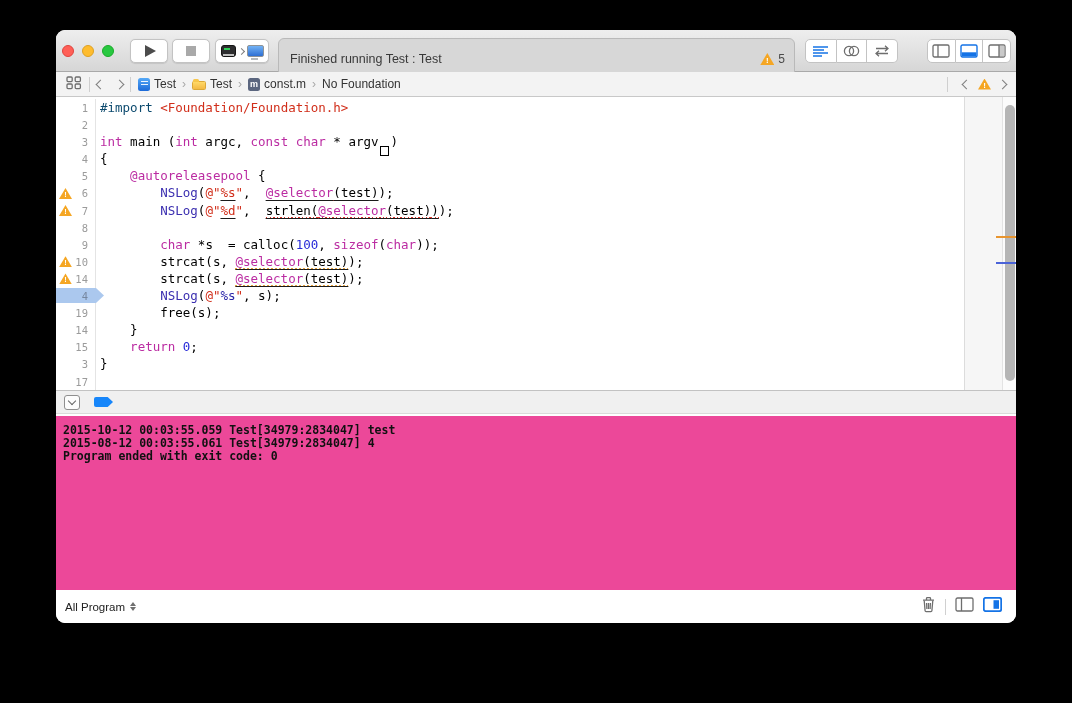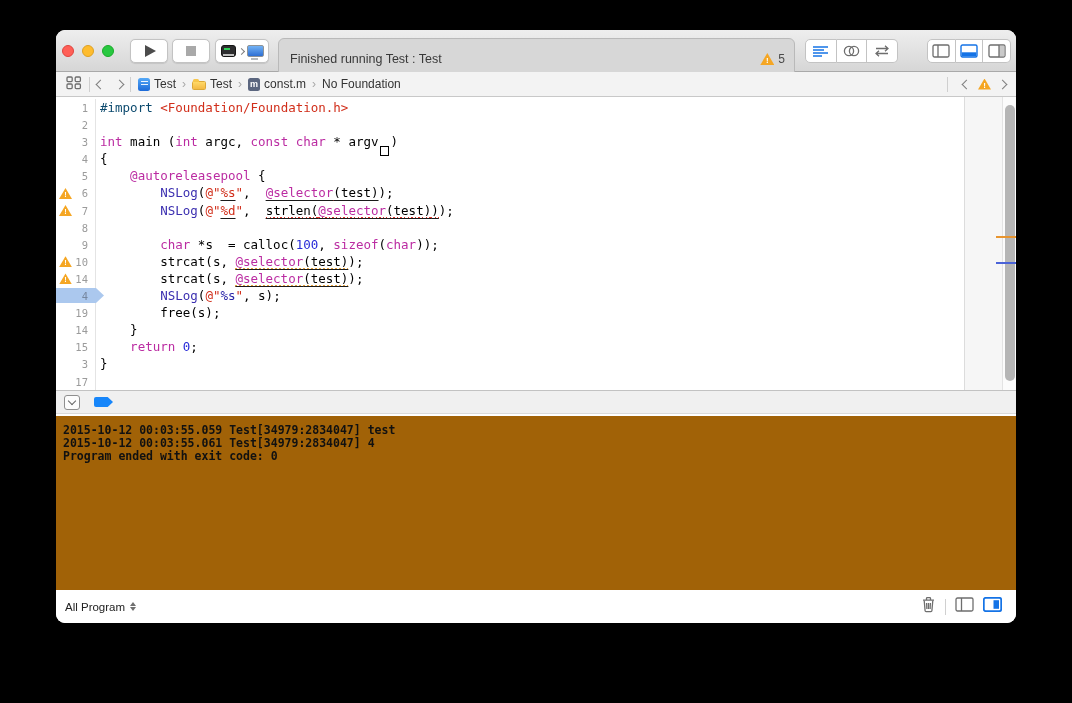--- a/index.html
+++ b/index.html
@@ -96,21 +96,21 @@
   
   #debug-toolbar { position:absolute; left:0; top:360px; width:100%; height:24px; background:#f0f0f0;
     border-top:1px solid #c2c2c2; border-bottom:1px solid #dadada; display:flex; align-items:center; }
   #debug-hide-btn { margin-left:8px; width:16px; height:15px; border:1px solid #8f8f8f; border-radius:3px;
     display:flex; align-items:center; justify-content:center; background:#fdfdfd; }
   #debug-hide-btn .chev { width:6px; height:6px; margin-top:-3px; }
   #bp-toggle { margin-left:14px; width:19px; height:10px; background:#1786fa;
     clip-path:polygon(0 0,72% 0,100% 50%,72% 100%,0 100%); border-radius:2px; }
 
   
-  #console { position:absolute; left:0; top:386px; width:100%; height:174px; background:#a16207; padding:8px 0 0 7px; }
+  #console { position:absolute; left:0; top:386px; width:100%; height:174px; background:#ec4899; padding:8px 0 0 7px; }
   .console-line { font-family:"DejaVu Sans Mono", monospace; font-size:11.5px; font-weight:bold; color:#111; line-height:13.2px; white-space:pre; }
 
   
   #bottom-bar { position:absolute; left:0; top:560px; width:100%; height:33px; background:#fff; display:flex; align-items:center; }
   #output-filter { display:flex; align-items:center; gap:5px; margin-left:9px; font-size:11.5px; color:#222; }
   .updown { display:inline-flex; flex-direction:column; gap:1px; }
   .updown i { width:0; height:0; border-left:3.5px solid transparent; border-right:3.5px solid transparent; }
   .updown .up { border-bottom:4px solid #6f6f6f; }
   .updown .dn { border-top:4px solid #6f6f6f; }
   #bottom-right { margin-left:auto; display:flex; align-items:center; gap:9px; padding-right:14px; }
@@ -326,21 +326,21 @@
 
     <div id="debug-toolbar">
       <div id="debug-hide-btn">
         <span class="chev chev-d"></span>
       </div>
       <div id="bp-toggle"></div>
     </div>
 
     <div id="console">
         <div class="console-line">2015-10-12 00:03:55.059 Test[34979:2834047] test</div>
-        <div class="console-line">2015-10-12 00:03:55.061 Test[34979:2834047] 4</div>
+        <div class="console-line">2015-08-12 00:03:55.061 Test[34979:2834047] 4</div>
         <div class="console-line">Program ended with exit code: 0</div>
       </div>
 
     <div id="bottom-bar">
       <div id="output-filter">
         <span>All Program</span>
         <span class="updown">
             <i class="up"></i>
             <i class="dn"></i>
           </span>

